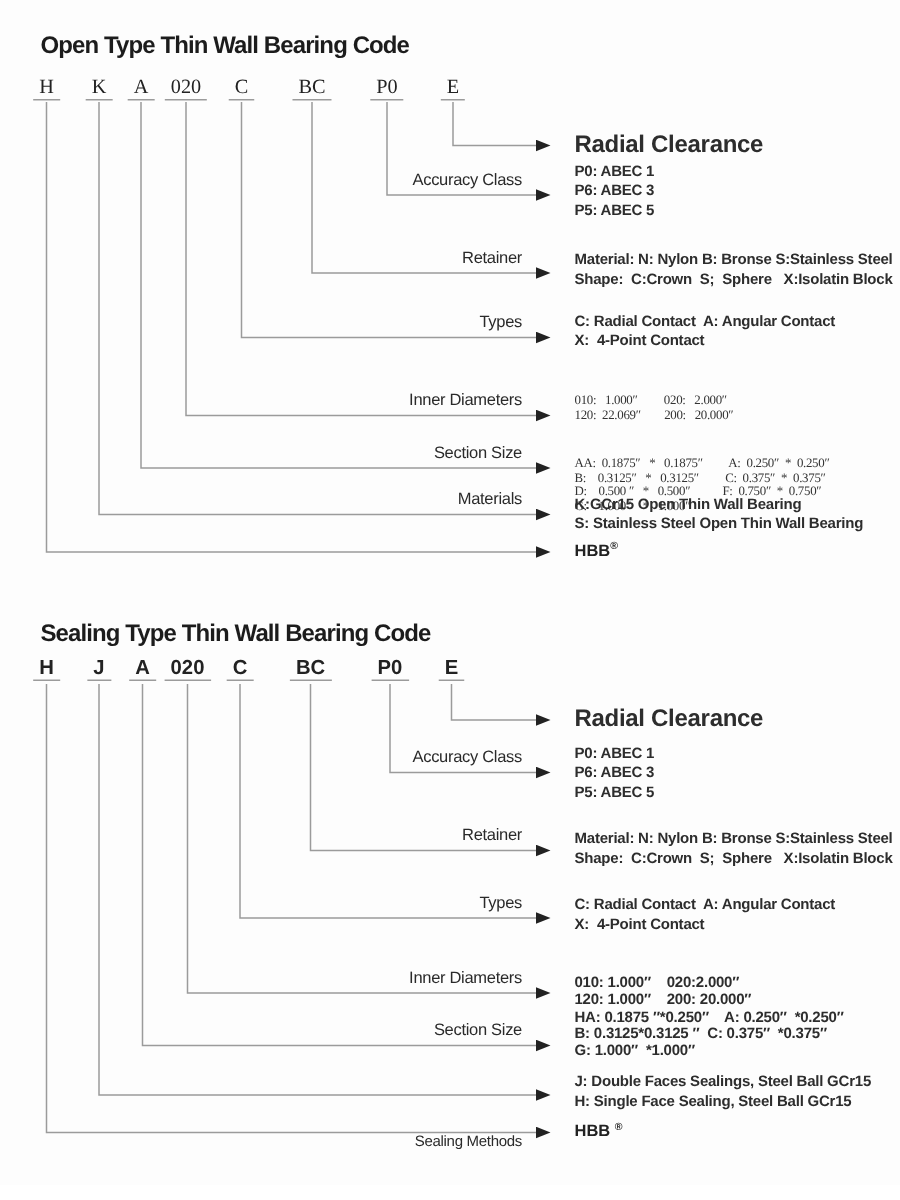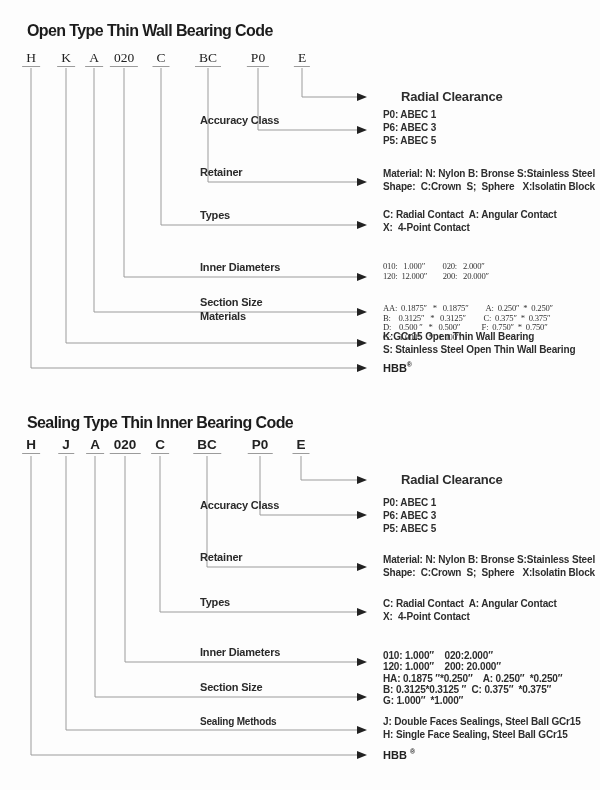--- a/index.html
+++ b/index.html
@@ -6,26 +6,26 @@
   .page{position:relative;width:600px;height:790px;background:#fdfdfd;
         font-family:"Liberation Sans",sans-serif;color:#2a2a2a;overflow:hidden;}
   svg.overlay{position:absolute;left:0;top:0;}
   .title{position:absolute;left:27px;margin:0;font-size:16px;font-weight:700;
          letter-spacing:-0.6px;color:#1c1c1c;white-space:nowrap;}
   .code-letter{position:absolute;transform:translateX(-50%);text-align:center;
          padding:0 4px 1px;border-bottom:1px solid #9b9b9b;font-size:13.5px;line-height:15px;
          color:#222;white-space:nowrap;}
   .d1-code{font-family:"Liberation Serif","DejaVu Serif",serif;}
   .d2-code{font-weight:700;}
-  .mlabel{position:absolute;left:200px;width:148px;font-size:11px;
-         font-weight:700;letter-spacing:-0.2px;color:#2a2a2a;white-space:nowrap;}
+  .mlabel{position:absolute;left:200px;width:148px;text-align:right;font-size:11px;
+         font-weight:400;letter-spacing:-0.2px;color:#2a2a2a;white-space:nowrap;}
   .mlabel.small{font-size:10px;}
   .rtext{position:absolute;left:383px;white-space:pre;font-size:10px;font-weight:600;
          letter-spacing:-0.15px;line-height:13px;color:#2d2d2d;}
-  .rtitle{font-size:13px;font-weight:700;letter-spacing:-0.2px;margin-left:18px;}
+  .rtitle{font-size:16px;font-weight:700;letter-spacing:-0.2px;}
   .rserif{font-family:"Liberation Serif","DejaVu Serif",serif;font-weight:400;
          font-size:8.6px;letter-spacing:-0.2px;line-height:9.7px;color:#333;}
   .brand{position:absolute;left:383px;font-size:11px;font-weight:700;color:#222;}
   .brand sup{font-size:7px;vertical-align:super;}
 </style>
 </head>
 <body>
 
 <div class="page">
 
@@ -69,59 +69,59 @@
     <div class="code-letter d1-code" style="left:161px;top:50px">C</div>
     <div class="code-letter d1-code" style="left:208px;top:50px">BC</div>
     <div class="code-letter d1-code" style="left:258px;top:50px">P0</div>
     <div class="code-letter d1-code" style="left:302px;top:50px">E</div>
 
     <div class="mlabel" style="top:114px">Accuracy Class</div>
     <div class="mlabel" style="top:166px">Retainer</div>
     <div class="mlabel" style="top:209px">Types</div>
     <div class="mlabel" style="top:261px">Inner Diameters</div>
     <div class="mlabel" style="top:296px">Section Size</div>
-    <div class="mlabel" style="top:310px">Materials</div>
+    <div class="mlabel" style="top:327px">Materials</div>
 
     <div class="rtext rtitle" style="top:90px">Radial Clearance</div>
     <div class="rtext" style="top:108px">P0: ABEC 1
 P6: ABEC 3
 P5: ABEC 5</div>
     <div class="rtext" style="top:167px">Material: N: Nylon B: Bronse S:Stainless Steel
 Shape:  C:Crown  S;  Sphere   X:Isolatin Block</div>
     <div class="rtext" style="top:208px">C: Radial Contact  A: Angular Contact
 X:  4-Point Contact</div>
     <div class="rtext rserif" style="top:262px">010:   1.000″         020:   2.000″
-120:  12.000″        200:   20.000″</div>
+120:  22.069″        200:   20.000″</div>
     <div class="rtext rserif" style="top:304px">AA:  0.1875″   *   0.1875″         A:  0.250″  *  0.250″
 B:    0.3125″   *   0.3125″         C:  0.375″  *  0.375″
 D:    0.500 ″   *   0.500″           F:  0.750″  *  0.750″
 G:    1.000″    *   1.000″</div>
     <div class="rtext" style="top:330px">K:GCr15 Open Thin Wall Bearing
 S: Stainless Steel Open Thin Wall Bearing</div>
     <div class="brand" style="top:361px"><span>HBB</span><sup>®</sup></div>
   </section>
 
   <section>
-    <h2 class="title" style="top:414px">Sealing Type Thin Inner Bearing Code</h2>
+    <h2 class="title" style="top:414px">Sealing Type Thin Wall Bearing Code</h2>
 
     <div class="code-letter d2-code" style="left:31px;top:437px">H</div>
     <div class="code-letter d2-code" style="left:66px;top:437px">J</div>
     <div class="code-letter d2-code" style="left:95px;top:437px">A</div>
     <div class="code-letter d2-code" style="left:125px;top:437px">020</div>
     <div class="code-letter d2-code" style="left:160px;top:437px">C</div>
     <div class="code-letter d2-code" style="left:207px;top:437px">BC</div>
     <div class="code-letter d2-code" style="left:260px;top:437px">P0</div>
     <div class="code-letter d2-code" style="left:301px;top:437px">E</div>
 
     <div class="mlabel" style="top:499px">Accuracy Class</div>
     <div class="mlabel" style="top:551px">Retainer</div>
     <div class="mlabel" style="top:596px">Types</div>
     <div class="mlabel" style="top:646px">Inner Diameters</div>
     <div class="mlabel" style="top:681px">Section Size</div>
-    <div class="mlabel small" style="top:716px">Sealing Methods</div>
+    <div class="mlabel small" style="top:756px">Sealing Methods</div>
 
     <div class="rtext rtitle" style="top:473px">Radial Clearance</div>
     <div class="rtext" style="top:496px">P0: ABEC 1
 P6: ABEC 3
 P5: ABEC 5</div>
     <div class="rtext" style="top:553px">Material: N: Nylon B: Bronse S:Stainless Steel
 Shape:  C:Crown  S;  Sphere   X:Isolatin Block</div>
     <div class="rtext" style="top:597px">C: Radial Contact  A: Angular Contact
 X:  4-Point Contact</div>
     <div class="rtext" style="top:650px;line-height:11px">010: 1.000″    020:2.000″

